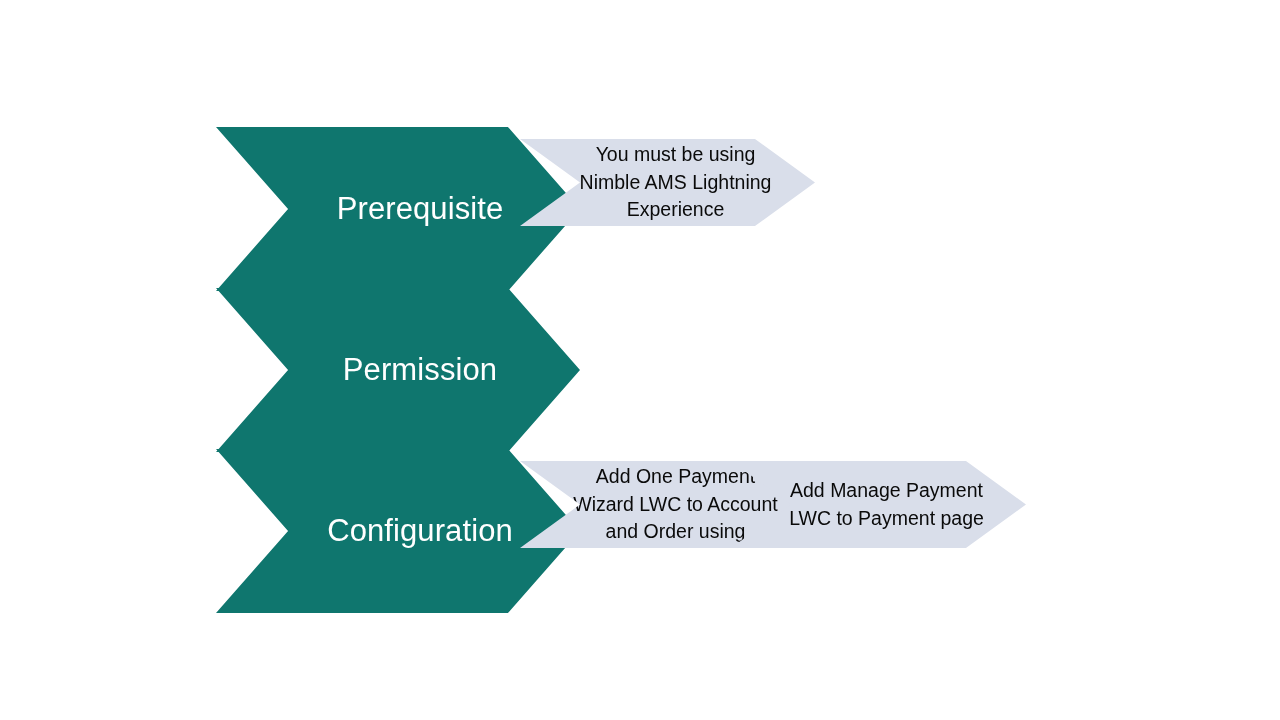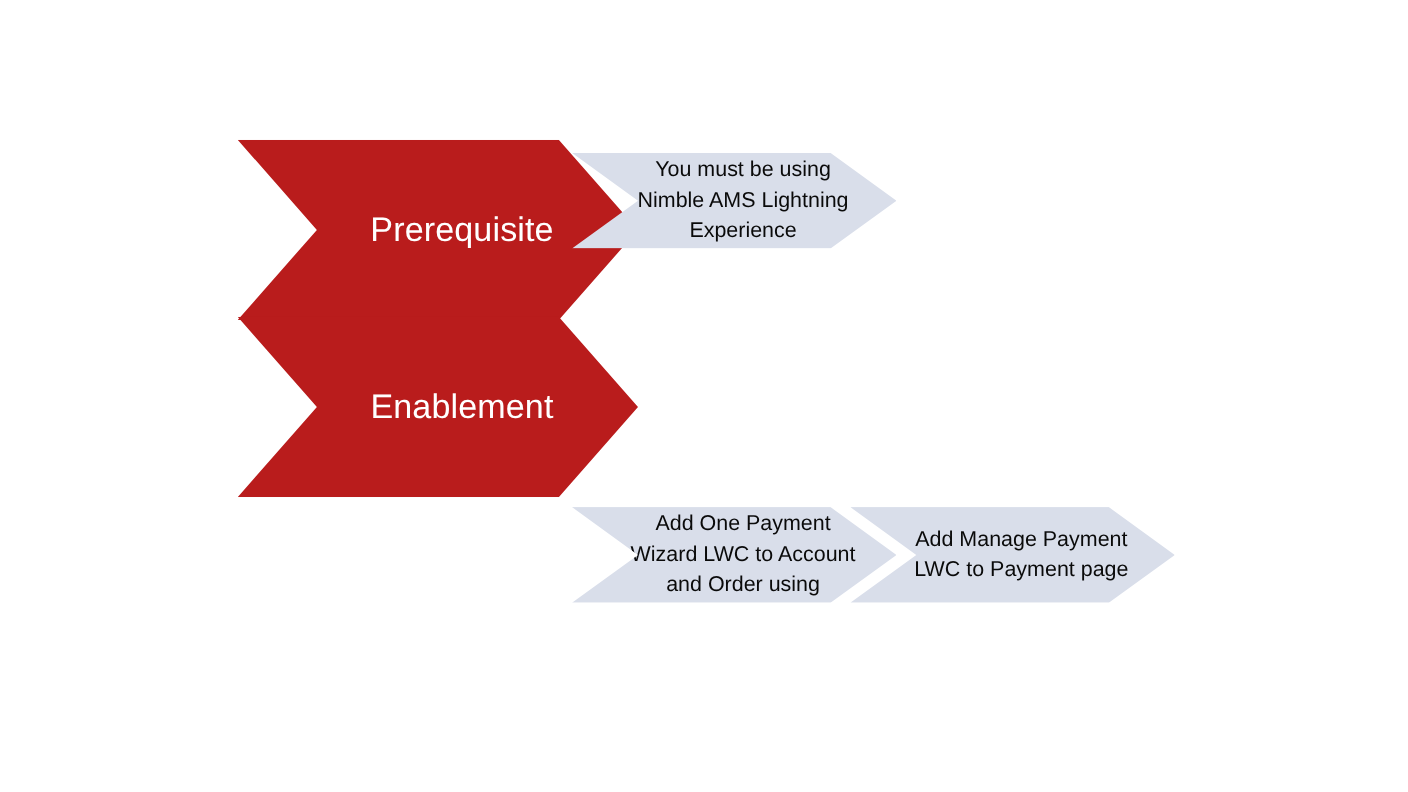--- a/index.html
+++ b/index.html
@@ -30,21 +30,21 @@
     left: 0;
     width: 1280px;
   }
 
   
   .chevron-primary {
     position: absolute;
     left: 216px;
     width: 364px;
     height: 164px;
-    background: #b91c1c;
+    background: #0f766e;
     -webkit-clip-path: polygon(0 0, 80.2% 0, 100% 50%, 80.2% 100%, 0 100%, 19.8% 50%);
     clip-path: polygon(0 0, 80.2% 0, 100% 50%, 80.2% 100%, 0 100%, 19.8% 50%);
     display: flex;
     align-items: center;
     justify-content: center;
     box-sizing: border-box;
     padding-left: 56px;
     padding-right: 12px;
   }
   .chevron-primary-label {
@@ -87,21 +87,21 @@
     text-align: center;
   }
 
   
   #row-prerequisite  { top: 127px; height: 144px; }
   #row-enablement    { top: 288px; height: 144px; }
   #row-configuration { top: 449px; height: 144px; }
 
   
   .sec-slot-1 { left: 520px; }
-  .sec-slot-2 { left: 773px; }
+  .sec-slot-2 { left: 731px; }
 </style>
 </head>
 <body>
 
 <div id="diagram-canvas">
 
   <div class="chevron-row" id="row-prerequisite">
 
     <div class="chevron-primary">
       <span class="chevron-primary-label">Prerequisite</span>
@@ -109,28 +109,31 @@
 
     <div class="chevron-secondary notched sec-slot-1">
       <span class="chevron-secondary-label">You must be using Nimble AMS Lightning Experience</span>
     </div>
 
   </div>
 
   <div class="chevron-row" id="row-enablement">
 
     <div class="chevron-primary">
-      <span class="chevron-primary-label">Enablement</span>
+      <span class="chevron-primary-label">Permission</span>
     </div>
 
 
   </div>
 
   <div class="chevron-row" id="row-configuration">
 
+    <div class="chevron-primary">
+      <span class="chevron-primary-label">Configuration</span>
+    </div>
 
     <div class="chevron-secondary notched sec-slot-1">
       <span class="chevron-secondary-label">Add One Payment Wizard LWC to Account and Order using</span>
     </div>
 
     <div class="chevron-secondary notched sec-slot-2">
       <span class="chevron-secondary-label">Add Manage Payment LWC to Payment page</span>
     </div>
 
   </div>

